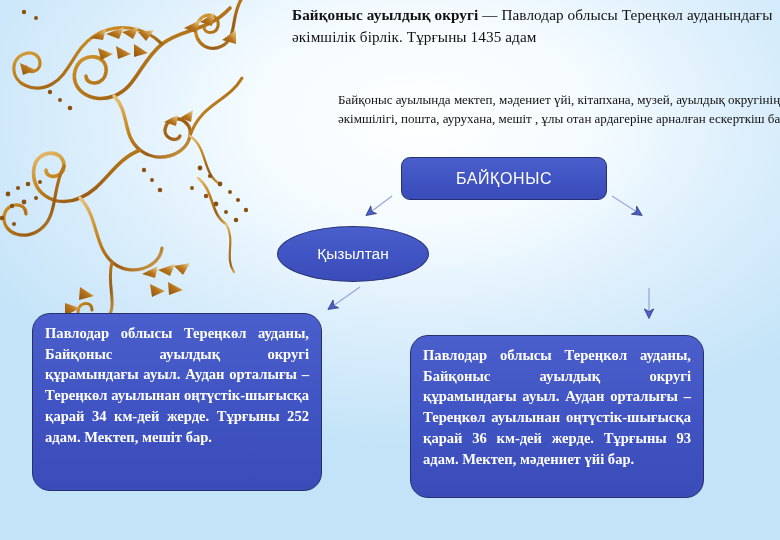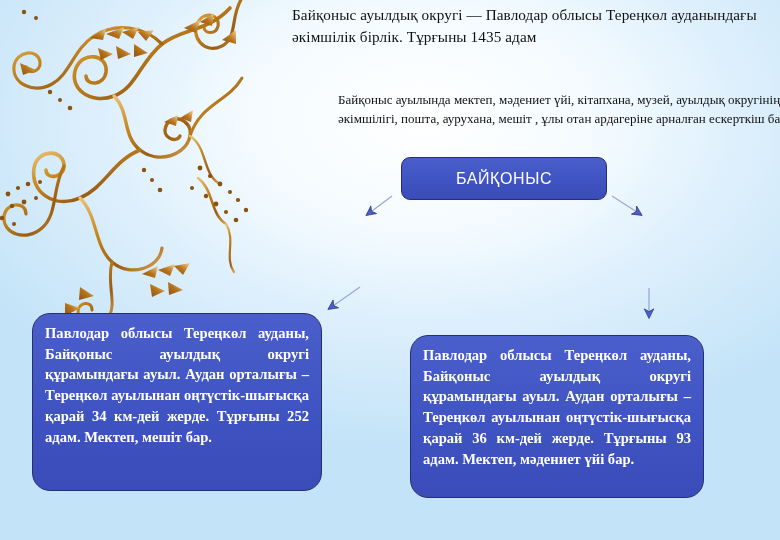--- a/index.html
+++ b/index.html
@@ -37,21 +37,21 @@
     position: absolute;
     left: 292px;
     top: 4px;
     width: 482px;
     font-size: 15.2px;
     line-height: 1.47;
     color: #111111;
     letter-spacing: 0.1px;
   }
   .header-text .lead {
-    font-weight: normal;
+    font-weight: bold;
     margin-top: 12px;
   }
   .para2 {
     position: absolute;
     left: 292px;
     top: 90px;
     width: 484px;
     font-size: 13px;
     line-height: 1.47;
     color: #111111;
@@ -251,20 +251,21 @@
     <g stroke="#9aa8d8" stroke-width="1.3" fill="none">
       <line x1="392" y1="196" x2="368" y2="214" marker-end="url(#ah)"></line>
       <line x1="612" y1="196" x2="640" y2="214" marker-end="url(#ah)"></line>
       <line x1="360" y1="287" x2="330" y2="308" marker-end="url(#ah)"></line>
       <line x1="649" y1="288" x2="649" y2="316" marker-end="url(#ah)"></line>
     </g>
   </svg>
 
   <div class="node" id="node-root">БАЙҚОНЫС</div>
 
+  <div class="node ellipse" id="node-kyzyltan">Қызылтан</div>
 
 
   <div class="card" id="card-left">
     <p>Павлодар облысы Тереңкөл ауданы, Байқоныс ауылдық округі құрамындағы ауыл. Аудан орталығы – Тереңкөл ауылынан оңтүстік-шығысқа қарай 34 км-дей жерде. Тұрғыны 252 адам. Мектеп, мешіт бар.</p>
   </div>
 
   <div class="card" id="card-right">
     <p>Павлодар облысы Тереңкөл ауданы, Байқоныс ауылдық округі құрамындағы ауыл. Аудан орталығы –Тереңкөл ауылынан оңтүстік-шығысқа қарай 36 км-дей жерде. Тұрғыны 93 адам. Мектеп, мәдениет үйі бар.</p>
   </div>
 

